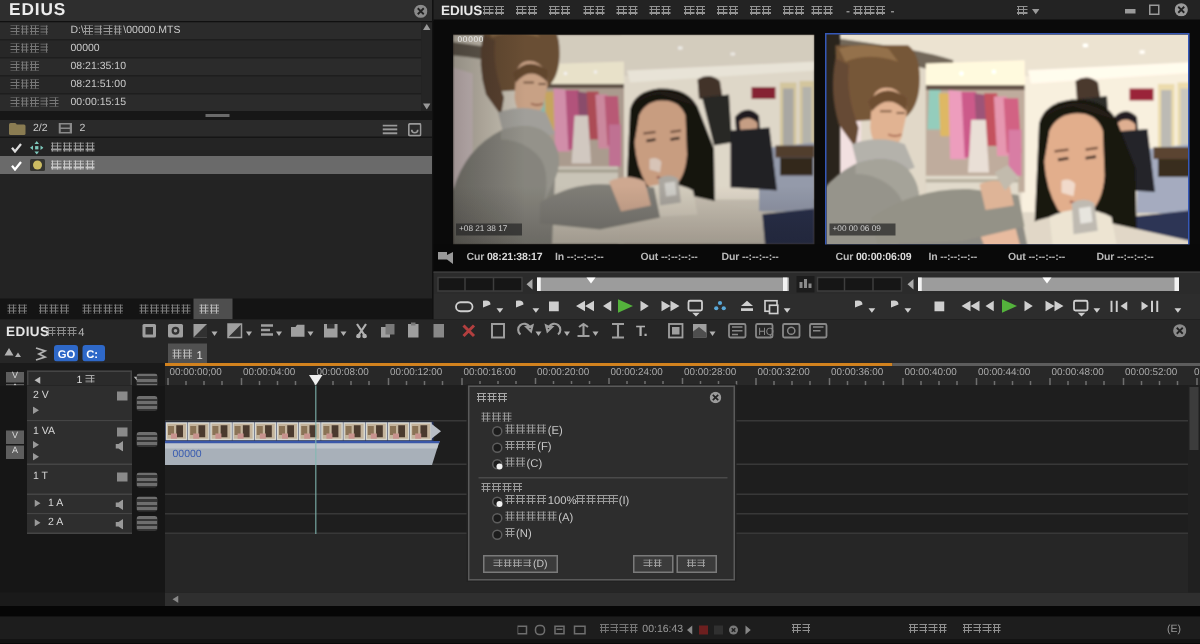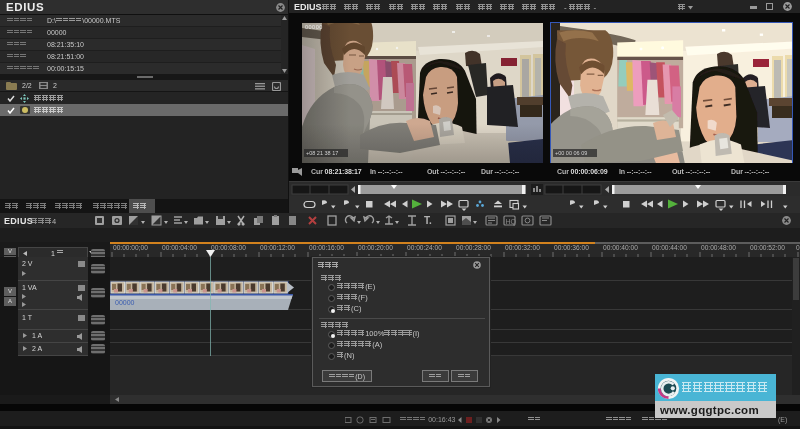--- a/index.html
+++ b/index.html
@@ -422,20 +422,34 @@
             <path d="M488 5 h7 M488 7.5 h7 M488 10 h4" stroke="#9a9a9a"></path>
         <rect x="504" y="3" width="11" height="9" rx="1" fill="none" stroke="#9a9a9a" stroke-width="1.2"></rect>
             <text x="505.5" y="10.5" font-size="7" fill="#9a9a9a" font-family="Liberation Sans">HQ</text>
         <rect x="522" y="3" width="11" height="9" rx="1" fill="none" stroke="#9a9a9a" stroke-width="1.2"></rect>
             <circle cx="527.5" cy="7.5" r="2.4" fill="none" stroke="#9a9a9a"></circle>
         <rect x="540" y="3" width="11" height="9" rx="1" fill="none" stroke="#9a9a9a" stroke-width="1.2"></rect>
             <path d="M542 5 h7 M542 7.5 h5" stroke="#9a9a9a"></path>
       </g>
     </svg>
   </div>
+  <div class="abs" id="tltb2" style="left:0;top:15px;width:800px;height:14px;background:#262626;">
+    <svg class="abs" style="left:2px;top:2px" width="80" height="11">
+      <path d="M4 2 l3 5 h-6 z M10 5 l2 3 h-4 z" fill="#b0b0b0"></path>
+      <path d="M22 2 l6 2 -4 2 4 2 -6 2" fill="none" stroke="#b0b0b0" stroke-width="1.2"></path>
+      <rect x="34" y="0" width="16" height="11" rx="2" fill="#2e68c8"></rect>
+          <text x="36.5" y="8.5" font-size="7.5" font-weight="bold" fill="#fff" font-family="Liberation Sans">GO</text>
+      <rect x="53" y="0" width="15" height="11" rx="2" fill="#2e68c8"></rect>
+          <text x="55.5" y="8.5" font-size="7.5" font-weight="bold" fill="#fff" font-family="Liberation Sans">C:</text>
+    </svg>
+    <div class="abs" style="left:112px;top:1px;width:26px;height:13px;background:#515151;color:#e5e5e5;font-size:7.5px;">
+      <span class="abs zh t" style="left:3px;top:3px;"><i></i><i></i></span>
+          <span class="abs" style="left:19px;top:3px;">1</span>
+    </div>
+  </div>
 
   <div class="abs" id="ruler" style="left:0;top:29px;width:800px;height:15px;background:#282828;">
     <svg width="800" height="15">
       <rect x="0" y="0" width="110" height="15" fill="#1a1a1a"></rect>
       <rect x="110" y="0" width="485" height="2" fill="#d2821e"></rect>
       <rect x="595" y="0" width="205" height="2" fill="#5d5d5d"></rect>
       <g font-size="6.6" fill="#ababab" font-family="Liberation Sans">
         <text x="113" y="8">00:00:00;00</text>
             <text x="162" y="8">00:00:04:00</text>
             <text x="211" y="8">00:00:08:00</text>
@@ -622,29 +636,16 @@
     <circle cx="31" cy="4" r="3" fill="#8a8a8a"></circle>
         <path d="M29.8 2.8L32.2 5.2M32.2 2.8L29.8 5.2" stroke="#222"></path>
     <path d="M39 1 L42.5 4 L39 7z" fill="#9a9a9a"></path>
   </svg>
   <span class="abs zh t" style="left:528px;top:5px;color:#c0c0c0;"><i></i><i></i></span>
   <span class="abs zh t" style="left:606px;top:5px;color:#c0c0c0;"><i></i><i></i><i></i><i></i></span>
   <span class="abs zh t" style="left:642px;top:5px;color:#c0c0c0;"><i></i><i></i><i></i><i></i></span>
   <span class="abs t" style="left:778px;top:5px;">(E)</span>
 </div>
 
-<div class="abs" id="watermark" style="left:655px;top:374px;width:121px;height:44px;">
-  <div class="abs" style="left:0;top:0;width:121px;height:27px;background:#49b5d5;"></div>
-  <div class="abs" style="left:0;top:27px;width:121px;height:17px;background:#c9c9c9;"></div>
-  <svg class="abs" style="left:2px;top:2.5px" width="23" height="23">
-    <circle cx="11.5" cy="11.5" r="10.6" fill="#f2f4f4"></circle>
-    <path d="M11.5 22.1 a10.6 10.6 0 0 1 -10.6 -10.6 l3 0 a7.6 7.6 0 0 0 7.6 7.6 z" fill="#c43a88"></path>
-    <circle cx="11.5" cy="11.5" r="7.8" fill="#1c4a52"></circle>
-    <path d="M16.5 7.5 a6.4 6.4 0 1 0 0.5 7.5" fill="none" stroke="#e8eef0" stroke-width="2.6"></path>
-    <circle cx="15.8" cy="11.3" r="2.1" fill="#e8eef0"></circle>
-  </svg>
-  <span class="abs zh t" style="left:27px;top:7px;font-size:11.5px;font-weight:bold;color:#fff;text-shadow:0.8px 0.8px 0 #1a6a86;"><i></i><i></i><i></i><i></i><i></i><i></i><i></i><i></i></span>
-  <span class="abs t" style="left:5px;top:30px;font-size:11.5px;font-weight:bold;color:#1a1a1a;letter-spacing:.3px;">www.gqgtpc.com</span>
+
+<div class="abs" id="watermark" style="left:655px;top:374px;width:121px;height:44px;"></div>
+
 </div>
 
-<div class="abs" id="watermark" style="left:655px;top:374px;width:121px;height:44px;"></div>
-
-</div>
-
 </body></html>

